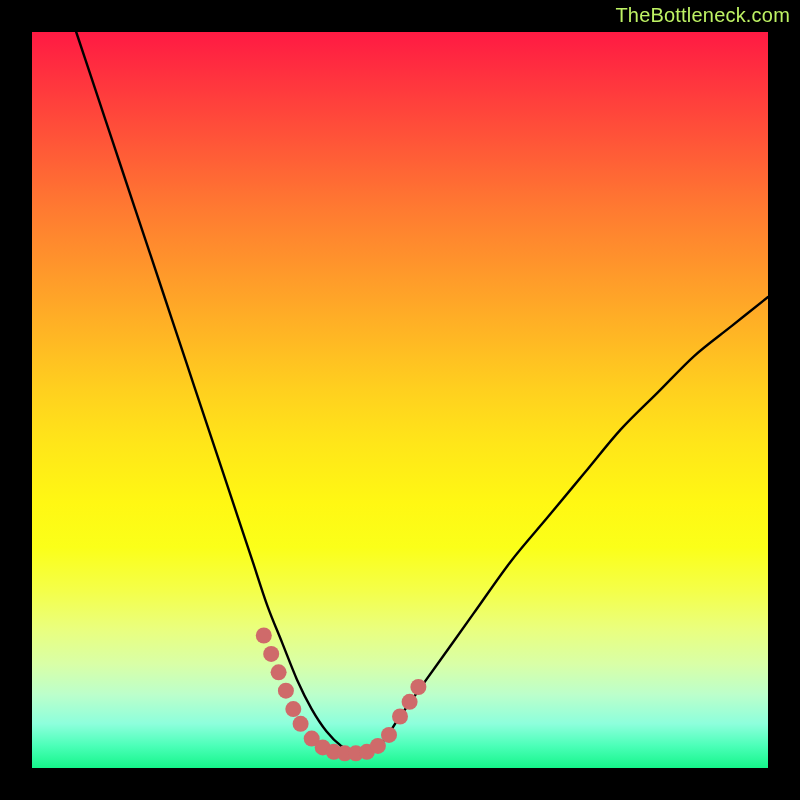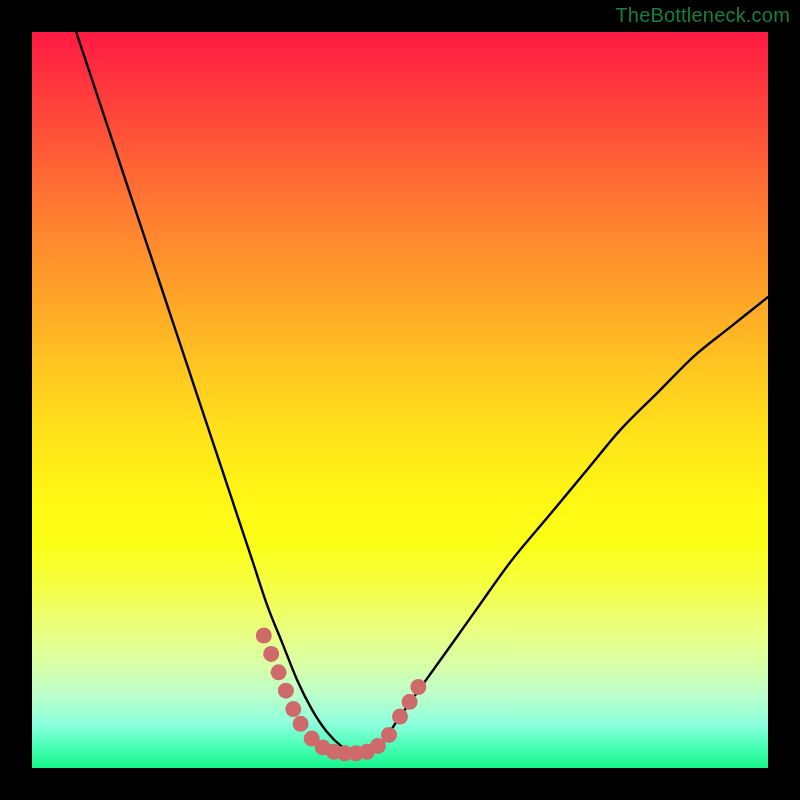--- a/index.html
+++ b/index.html
@@ -14,21 +14,21 @@
   .stage {
     position: relative;
     width: 800px;
     height: 800px;
     background: #000;
   }
   .watermark {
     position: absolute;
     top: 4px;
     right: 10px;
-    color: #15803d;
+    color: #bef264;
     font-size: 20px;
     font-weight: 500;
     letter-spacing: 0.2px;
     z-index: 30;
   }
   
   .plot {
     position: absolute;
     left: 32px;
     top: 32px;

